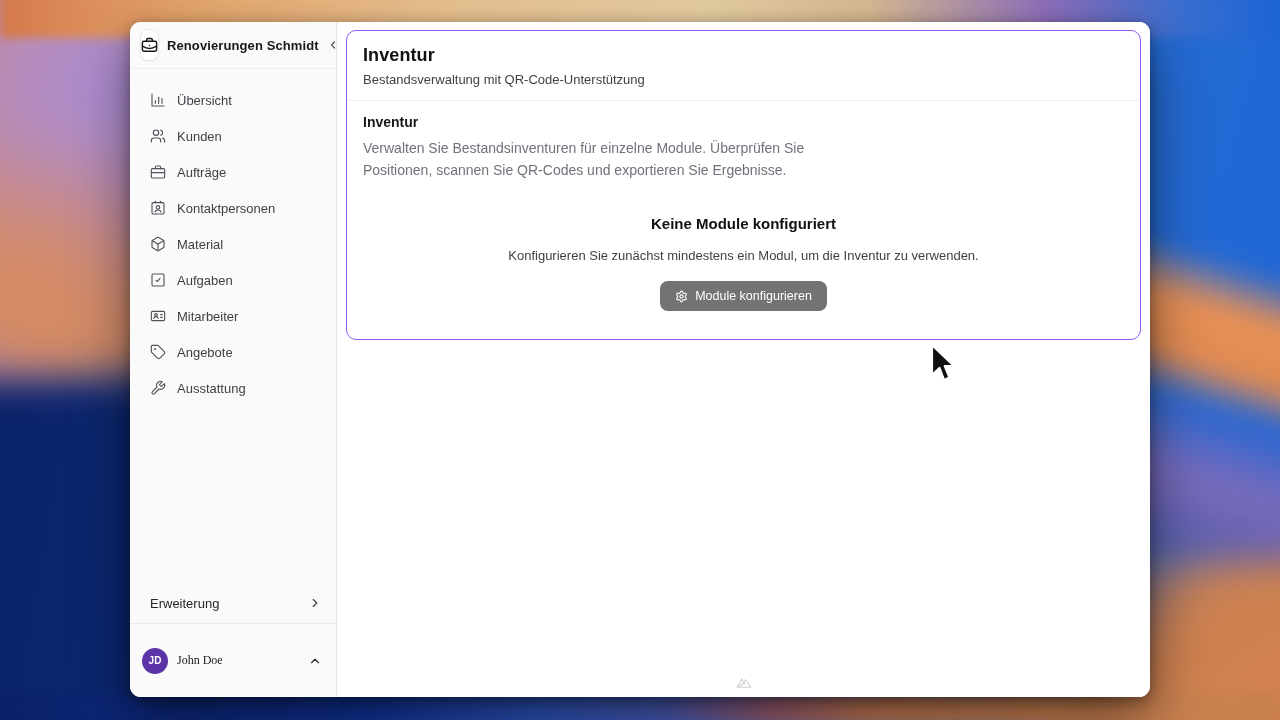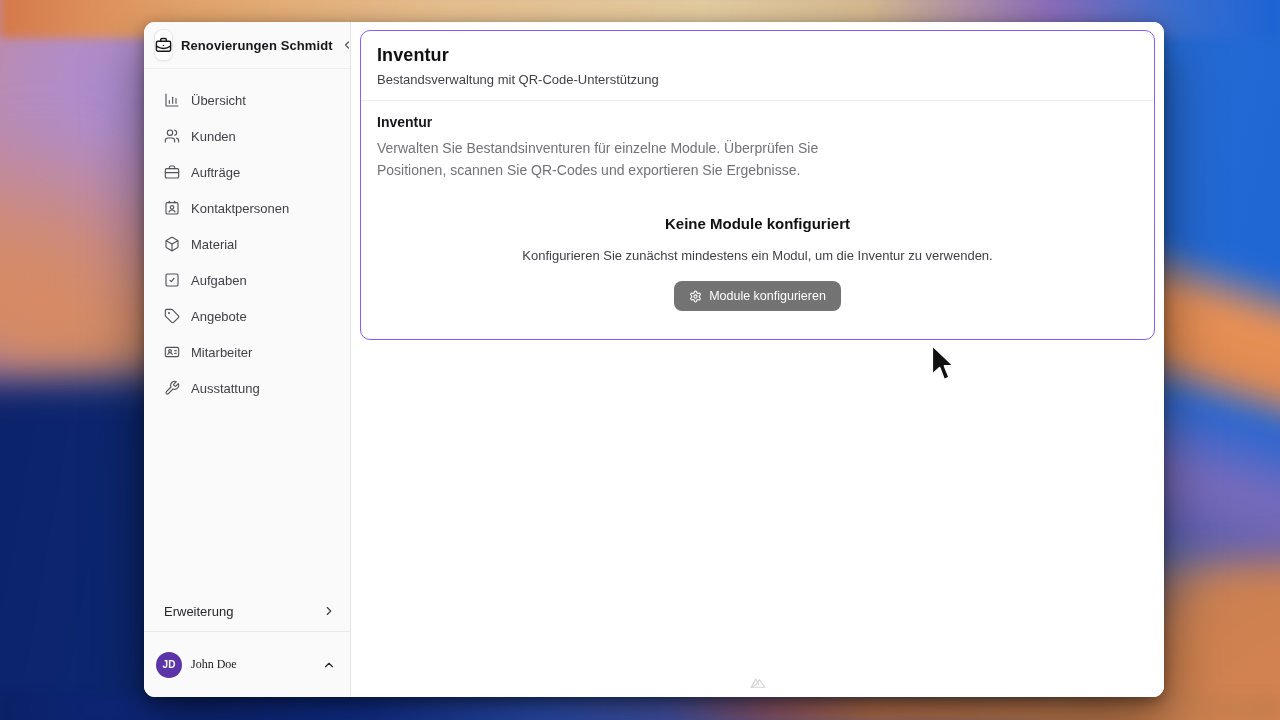--- a/index.html
+++ b/index.html
@@ -23,40 +23,40 @@
     background:linear-gradient(180deg, rgba(238,150,80,0) 0%, #e89055 35%, #e08a52 70%, rgba(224,138,82,0) 100%); filter:blur(10px); }
   .wp-purpleband { left:1040px; top:420px; width:420px; height:190px; transform:rotate(17deg);
     background:linear-gradient(180deg, rgba(130,108,190,0) 0%, #7d6cbb 40%, #5a5fb0 75%, rgba(90,95,176,0) 100%); filter:blur(16px); }
   .wp-bottomright { left:980px; top:560px; width:520px; height:320px;
     background:radial-gradient(circle at 70% 70%, #d98550 0%, #cc8050 55%, rgba(204,128,80,0) 85%); filter:blur(18px); }
   .wp-bottomband { left:0; top:694px; width:100%; height:30px;
     background:linear-gradient(90deg,#0b2066 0%,#12339b 28%,#2e55c0 42%,#4b5cb8 52%,#9c5f78 60%,#c67a55 68%,#cd8352 82%,#c87f4e 100%);
     filter:blur(4px); }
 
   
-  .window { position:absolute; left:144px; top:22px; width:1020px; height:675px;
+  .window { position:absolute; left:130px; top:22px; width:1020px; height:675px;
     background:#ffffff; border-radius:11px; box-shadow:0 22px 55px rgba(0,0,0,.5), 0 4px 14px rgba(0,0,0,.35);
     display:flex; overflow:hidden; }
 
   
   .sidebar { width:207px; min-width:207px; background:#fafafa; border-right:1px solid #e4e4e7; display:flex; flex-direction:column; }
   .sb-header { height:47px; display:flex; align-items:center; gap:8px; padding:0 10px; border-bottom:1px solid #efeff1; }
   .brand-logo { width:32px; height:32px; background:#ffffff; border:1px solid #e7e7ea; border-radius:8px;
     display:flex; align-items:center; justify-content:center; box-shadow:0 1px 2px rgba(0,0,0,.05); }
   .brand-name { font-size:13px; font-weight:700; color:#18181b; letter-spacing:.1px; white-space:nowrap; }
   .sb-collapse { margin-left:auto; width:20px; height:20px; display:flex; align-items:center; justify-content:center;
     color:#52525b; border-radius:5px; cursor:pointer; }
   .sb-nav { padding:13px 12px 0 12px; }
   .nav-item { height:36px; display:flex; align-items:center; gap:11px; padding:0 8px; border-radius:7px;
     font-size:13px; color:#3f3f46; cursor:pointer; }
   .nav-item svg { flex:0 0 auto; }
   .sb-spacer { flex:1; }
   .sb-ext { display:flex; align-items:center; padding:0 14px 0 20px; height:40px; font-size:13px; color:#27272a; cursor:pointer; }
   .sb-ext .chev { margin-left:auto; color:#3f3f46; display:flex; }
-  .sb-footer { border-top:1px solid #e9e9ec; height:66px; display:flex; align-items:center; gap:9px; padding:0 14px 0 12px; cursor:pointer; }
+  .sb-footer { border-top:1px solid #e9e9ec; height:74px; display:flex; align-items:center; gap:9px; padding:0 14px 0 12px; cursor:pointer; }
   .avatar { width:26px; height:26px; border-radius:50%; background:#5b35a8; color:#fff; font-size:10px; font-weight:700;
     display:flex; align-items:center; justify-content:center; letter-spacing:.2px; }
   .user-name { font-size:12px; font-weight:500; color:#18181b;font-family:Liberation Serif, serif; }
   .sb-footer .chev { margin-left:auto; color:#27272a; display:flex; }
 
   
   .main { flex:1; position:relative; background:#ffffff; }
   .card { position:absolute; left:9px; top:8px; right:9px; border:1px solid #8b5cf6; border-radius:10px; background:#fff; }
   .card-header { padding:14px 16px 13px 16px; border-bottom:1px solid #efeff1; }
   .page-title { font-size:18px; font-weight:700; color:#111113; letter-spacing:.1px; }
@@ -155,34 +155,34 @@
         </div>
         <div class="nav-item">
           <svg width="16" height="16" viewBox="0 0 24 24" fill="none" stroke="#52525b" stroke-width="1.7" stroke-linecap="round" stroke-linejoin="round">
               <rect x="3" y="3" width="18" height="18" rx="2"></rect>
               <path d="m9 12.5 2 2 4-5"></path>
             </svg>
           <span>Aufgaben</span>
         </div>
         <div class="nav-item">
           <svg width="16" height="16" viewBox="0 0 24 24" fill="none" stroke="#52525b" stroke-width="1.7" stroke-linecap="round" stroke-linejoin="round">
-              <path d="M12.586 2.586A2 2 0 0 0 11.172 2H4a2 2 0 0 0-2 2v7.172a2 2 0 0 0 .586 1.414l8.704 8.704a2.43 2.43 0 0 0 3.42 0l6.58-6.58a2.43 2.43 0 0 0 0-3.42z"></path>
-              <circle cx="7.5" cy="7.5" r=".6" fill="#52525b"></circle>
-            </svg>
-          <span>Angebote</span>
-        </div>
-        <div class="nav-item">
-          <svg width="16" height="16" viewBox="0 0 24 24" fill="none" stroke="#52525b" stroke-width="1.7" stroke-linecap="round" stroke-linejoin="round">
               <rect x="2" y="5" width="20" height="14" rx="2"></rect>
               <circle cx="9" cy="10.5" r="2"></circle>
               <path d="M5.7 15.5a3.4 3.4 0 0 1 6.6 0"></path>
               <path d="M16 10h2.5"></path>
               <path d="M16 14h2.5"></path>
             </svg>
           <span>Mitarbeiter</span>
+        </div>
+        <div class="nav-item">
+          <svg width="16" height="16" viewBox="0 0 24 24" fill="none" stroke="#52525b" stroke-width="1.7" stroke-linecap="round" stroke-linejoin="round">
+              <path d="M12.586 2.586A2 2 0 0 0 11.172 2H4a2 2 0 0 0-2 2v7.172a2 2 0 0 0 .586 1.414l8.704 8.704a2.43 2.43 0 0 0 3.42 0l6.58-6.58a2.43 2.43 0 0 0 0-3.42z"></path>
+              <circle cx="7.5" cy="7.5" r=".6" fill="#52525b"></circle>
+            </svg>
+          <span>Angebote</span>
         </div>
         <div class="nav-item">
           <svg width="16" height="16" viewBox="0 0 24 24" fill="none" stroke="#52525b" stroke-width="1.7" stroke-linecap="round" stroke-linejoin="round">
               <path d="M14.7 6.3a1 1 0 0 0 0 1.4l1.6 1.6a1 1 0 0 0 1.4 0l3.77-3.77a6 6 0 0 1-7.94 7.94l-6.91 6.91a2.12 2.12 0 0 1-3-3l6.91-6.91a6 6 0 0 1 7.94-7.94l-3.76 3.76z"></path>
             </svg>
           <span>Ausstattung</span>
         </div>
       </nav>
 
       <div class="sb-spacer"></div>

